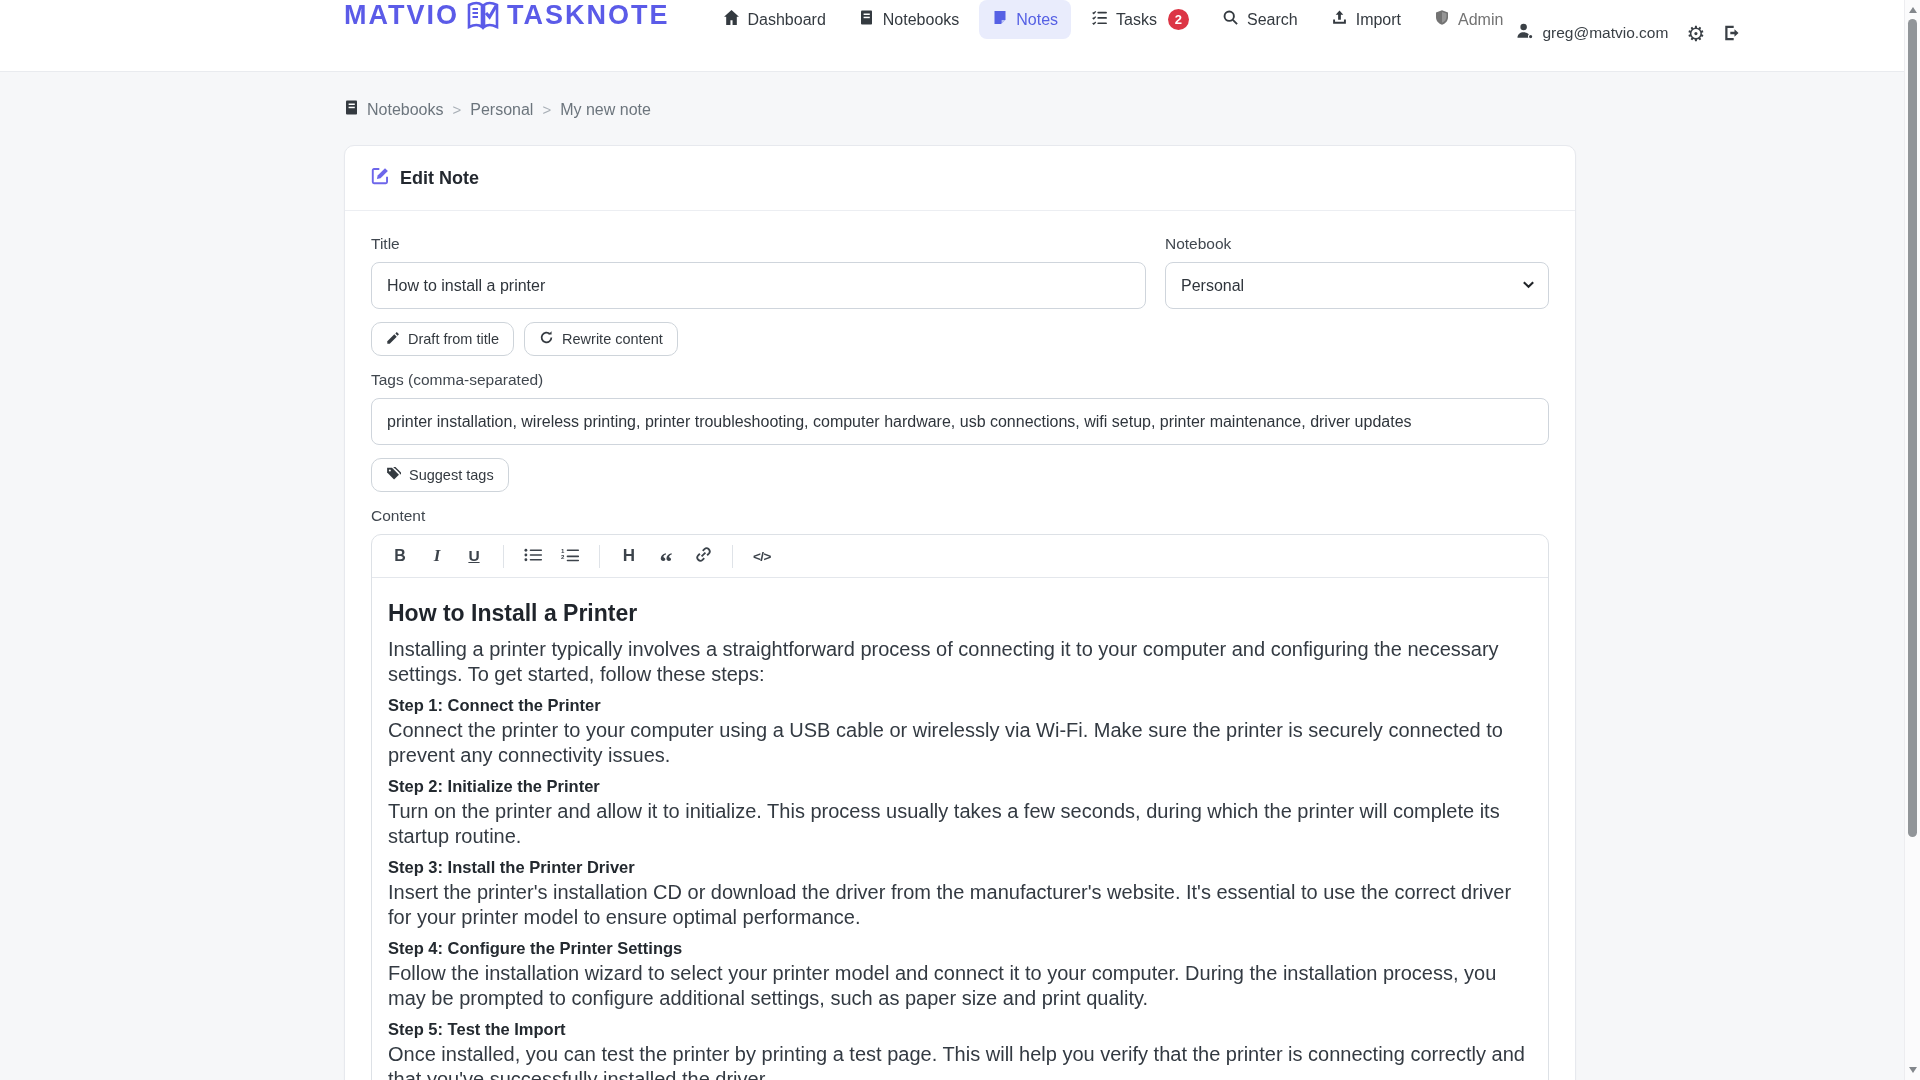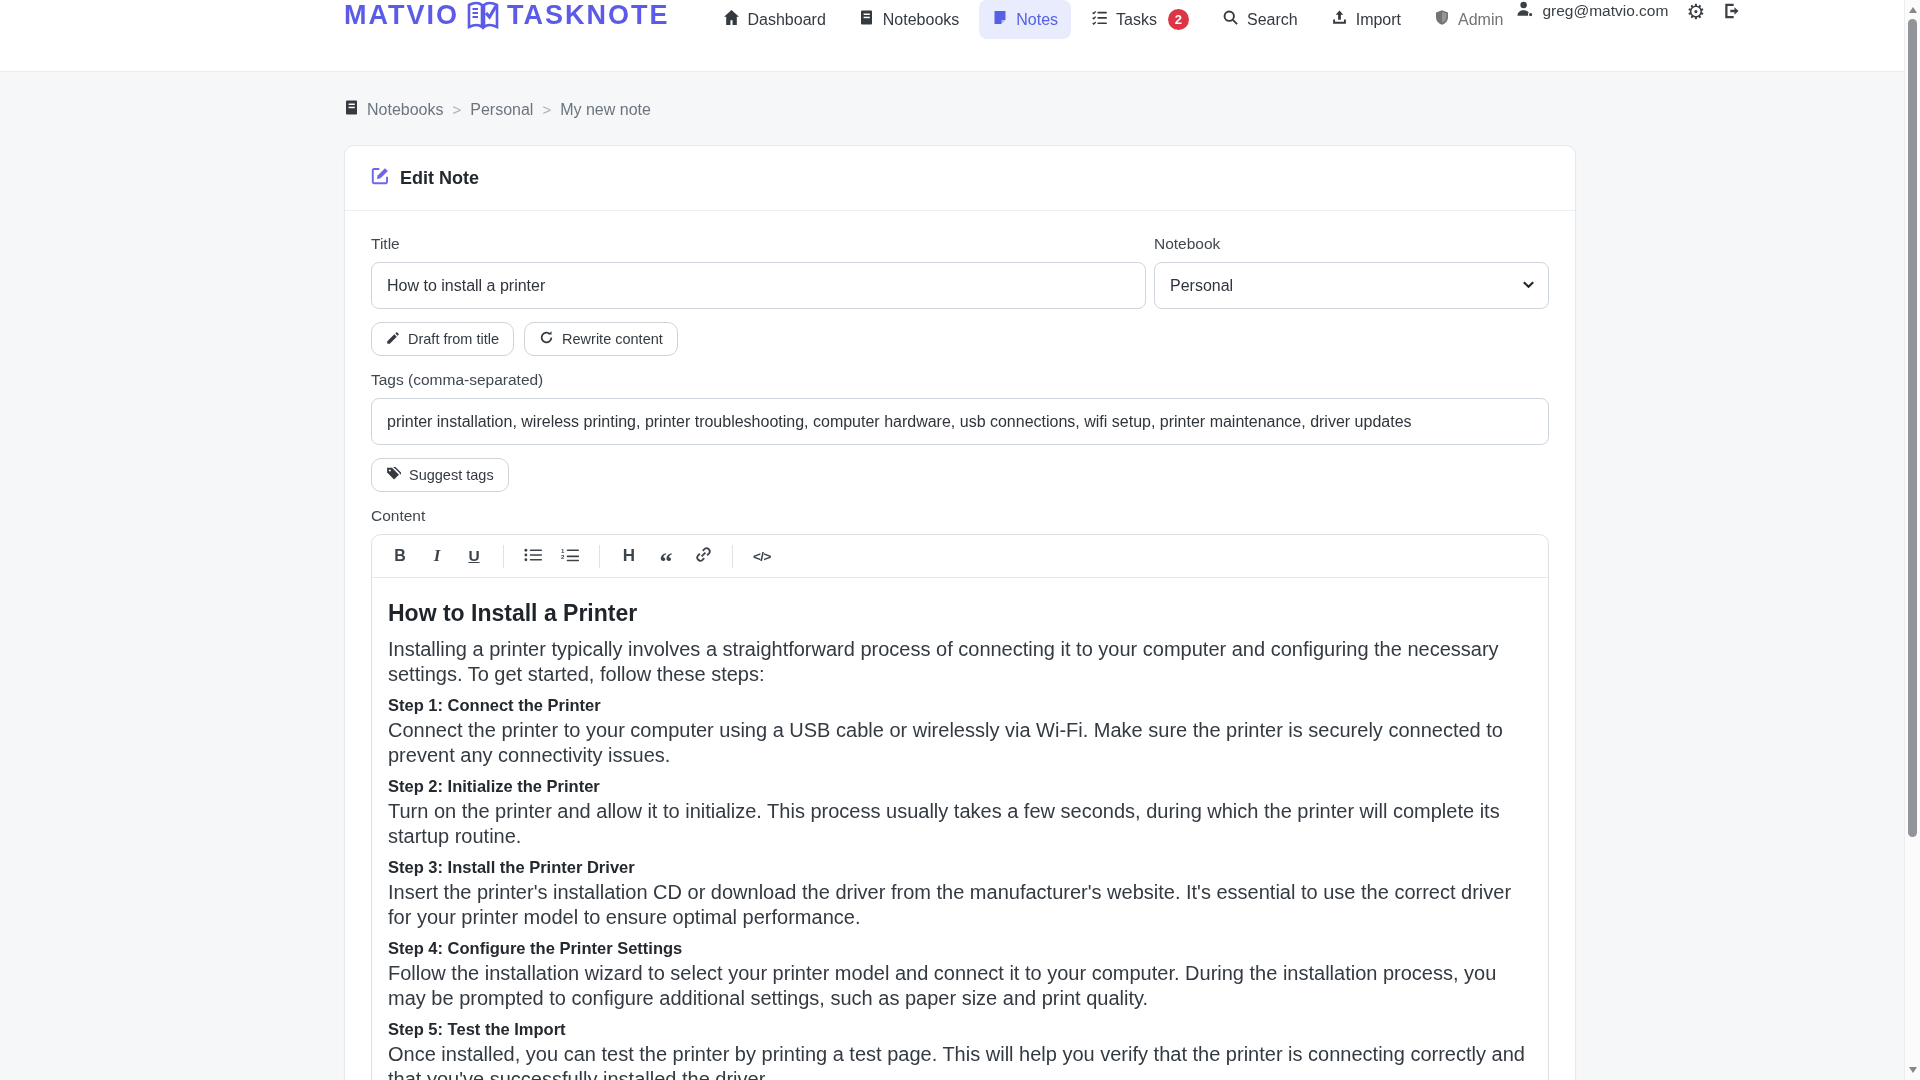--- a/index.html
+++ b/index.html
@@ -20,40 +20,40 @@
   .brand svg{display:block;}
   .nav-links{display:flex;align-items:center;margin-left:40px;gap:7px;}
   .nav-link{display:flex;align-items:center;gap:8px;padding:9px 13px;border-radius:8px;
     font-size:16px;color:#343a40;cursor:pointer;white-space:nowrap;}
   .nav-link svg{flex:0 0 auto;}
   .nav-link.active{background:#e9ecfc;color:#5560e4;}
   .nav-link.danger{color:#737373;}
   .badge{display:inline-flex;align-items:center;justify-content:center;
     min-width:21px;height:21px;border-radius:50%;background:#dc3545;color:#fff;
     font-size:13px;font-weight:700;margin-left:3px;}
-  .nav-right{display:flex;align-items:center;margin-left:auto;gap:18px;}
+  .nav-right{display:flex;align-items:center;margin-left:auto;gap:18px;margin-top:22px;}
   .user-chip{display:flex;align-items:center;gap:8px;font-size:15.5px;color:#3a4046;cursor:pointer;}
   .icon-btn{color:#3a4046;cursor:pointer;display:flex;align-items:center;}
   .gear-glyph{font-size:21px;line-height:1;}
 
   
   .breadcrumb{display:flex;align-items:center;gap:9px;margin-top:27px;
     font-size:16px;color:#6c757d;}
   .breadcrumb .crumb{cursor:pointer;display:flex;align-items:center;gap:7px;}
   .breadcrumb .sep{color:#a8afb6;font-size:15px;}
   .breadcrumb svg{color:#343a40;}
 
   
   .card{background:#fff;border:1px solid #e7e9ee;border-radius:10px;
     margin-top:25px;min-height:1400px;box-shadow:0 1px 2px rgba(20,30,50,.04);}
   .card-header{display:flex;align-items:center;gap:10px;padding:20px 26px;
     border-bottom:1px solid #eceef2;font-size:18px;font-weight:700;color:#23282f;}
   .card-body{padding:24px 26px;}
 
-  .form-row{display:flex;gap:8px;}
+  .form-row{display:flex;gap:19px;}
   .col-title{flex:0 0 775px;}
   .col-notebook{flex:1;}
   .form-label{font-size:15.5px;color:#40474f;margin-bottom:9px;}
   .text-input{width:100%;box-sizing:border-box;height:47px;border:1px solid #cfd5dc;
     border-radius:8px;padding:0 15px;font-size:16px;color:#2f353c;background:#fff;outline:none;
     font-family:"Liberation Sans","DejaVu Sans",sans-serif;}
   .select-wrap{position:relative;}
   .select-wrap select{width:100%;box-sizing:border-box;height:47px;border:1px solid #cfd5dc;
     border-radius:8px;padding:0 15px;font-size:16px;color:#2f353c;background:#fff;
     appearance:none;-webkit-appearance:none;-moz-appearance:none;outline:none;cursor:pointer;

